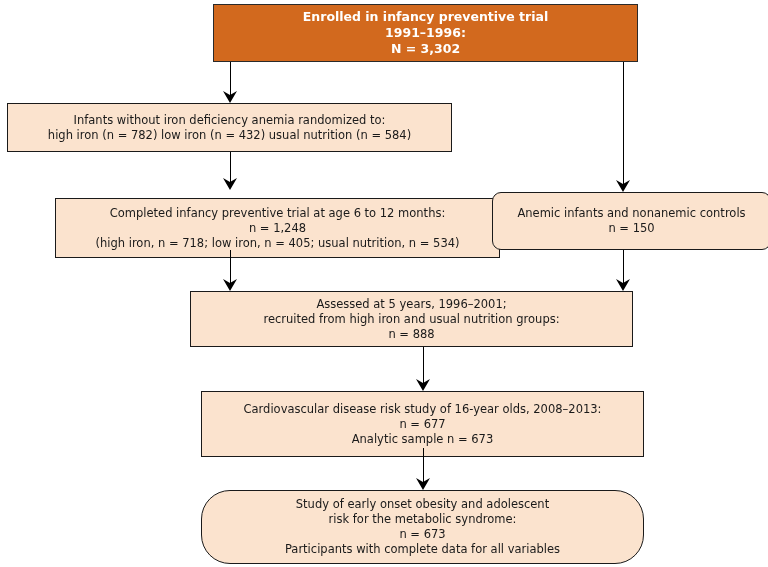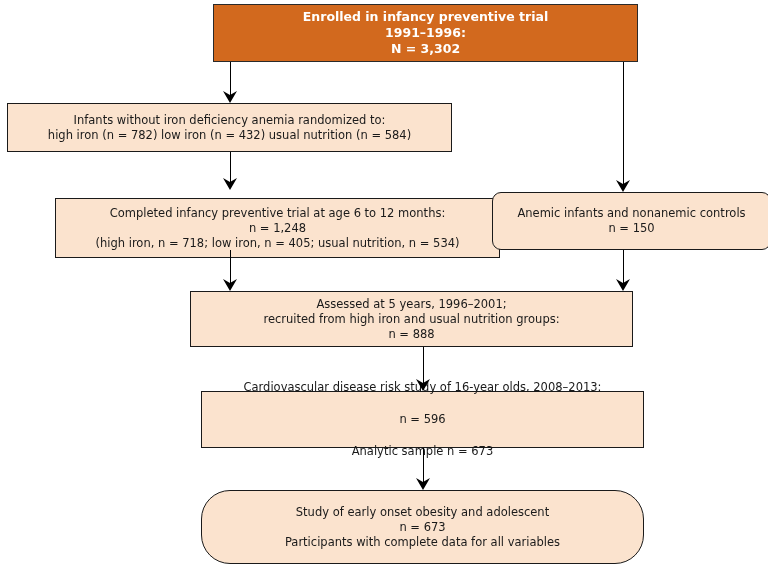--- a/index.html
+++ b/index.html
@@ -38,21 +38,21 @@
     font-size: 12.5px;
     line-height: 16px;
     border: 1px solid #2a2a2a;
   }
   
   #box-enrolled   { left: 213px; top: 4px;   width: 425px; height: 58px; }
   #box-randomized { left: 7px;   top: 103px; width: 445px; height: 49px; }
   #box-completed  { left: 7px;   top: 198px; width: 445px; height: 60px; margin-left: 48px; }
   #box-anemic     { left: 492px; top: 192px; width: 279px; height: 58px; border-radius: 9px; }
   #box-assessed   { left: 190px; top: 291px; width: 443px; height: 56px; }
-  #box-cvd        { left: 201px; top: 391px; width: 443px; height: 57px; gap: 17px; }
+  #box-cvd        { left: 201px; top: 391px; width: 443px; height: 66px; }
   #box-obesity    { left: 201px; top: 490px; width: 443px; height: 74px; border-radius: 29px; }
   .arrow { position: absolute; display: block; }
 </style>
 </head>
 <body>
 
 <div class="canvas">
 
   <div class="box box--highlight" id="box-enrolled">
     <div class="line">Enrolled in infancy preventive trial</div>
@@ -77,26 +77,27 @@
   </div>
 
   <div class="box" id="box-assessed">
     <div class="line">Assessed at 5 years, 1996–2001;</div>
     <div class="line">recruited from high iron and usual nutrition groups:</div>
     <div class="line">n = 888</div>
   </div>
 
   <div class="box" id="box-cvd">
     <div class="line">Cardiovascular disease risk study of 16-year olds, 2008–2013:</div>
-    <div class="line">n = 596</div>
+    <div class="line">n = 677</div>
     <div class="line">Analytic sample n = 673</div>
   </div>
 
   <div class="box" id="box-obesity">
     <div class="line">Study of early onset obesity and adolescent</div>
+    <div class="line">risk for the metabolic syndrome:</div>
     <div class="line">n = 673</div>
     <div class="line">Participants with complete data for all variables</div>
   </div>
 
   <svg class="arrow" style="left:222px; top:62px;" width="16" height="41" shape-rendering="crispEdges">
     <line x1="8" y1="0" x2="8" y2="35" stroke="#000" stroke-width="1"></line>
     <polygon points="8,41 1,29 8,33 15,29" fill="#000" shape-rendering="auto"></polygon>
   </svg>
 
   <svg class="arrow" style="left:615px; top:62px;" width="16" height="130" shape-rendering="crispEdges">

